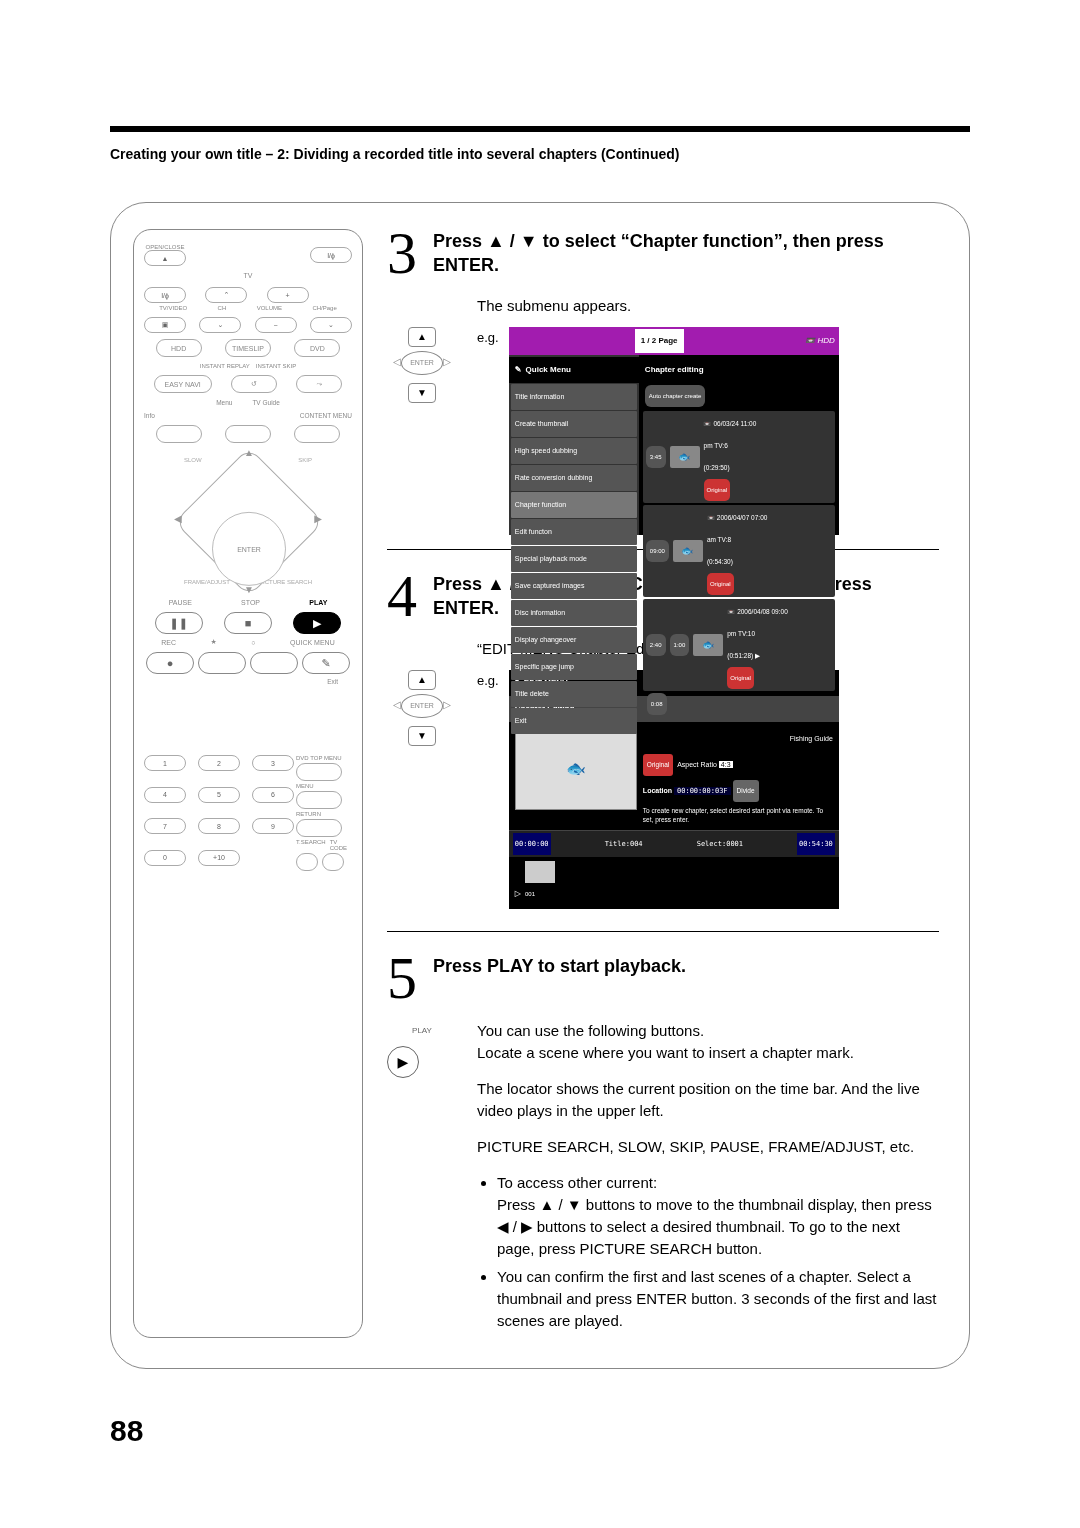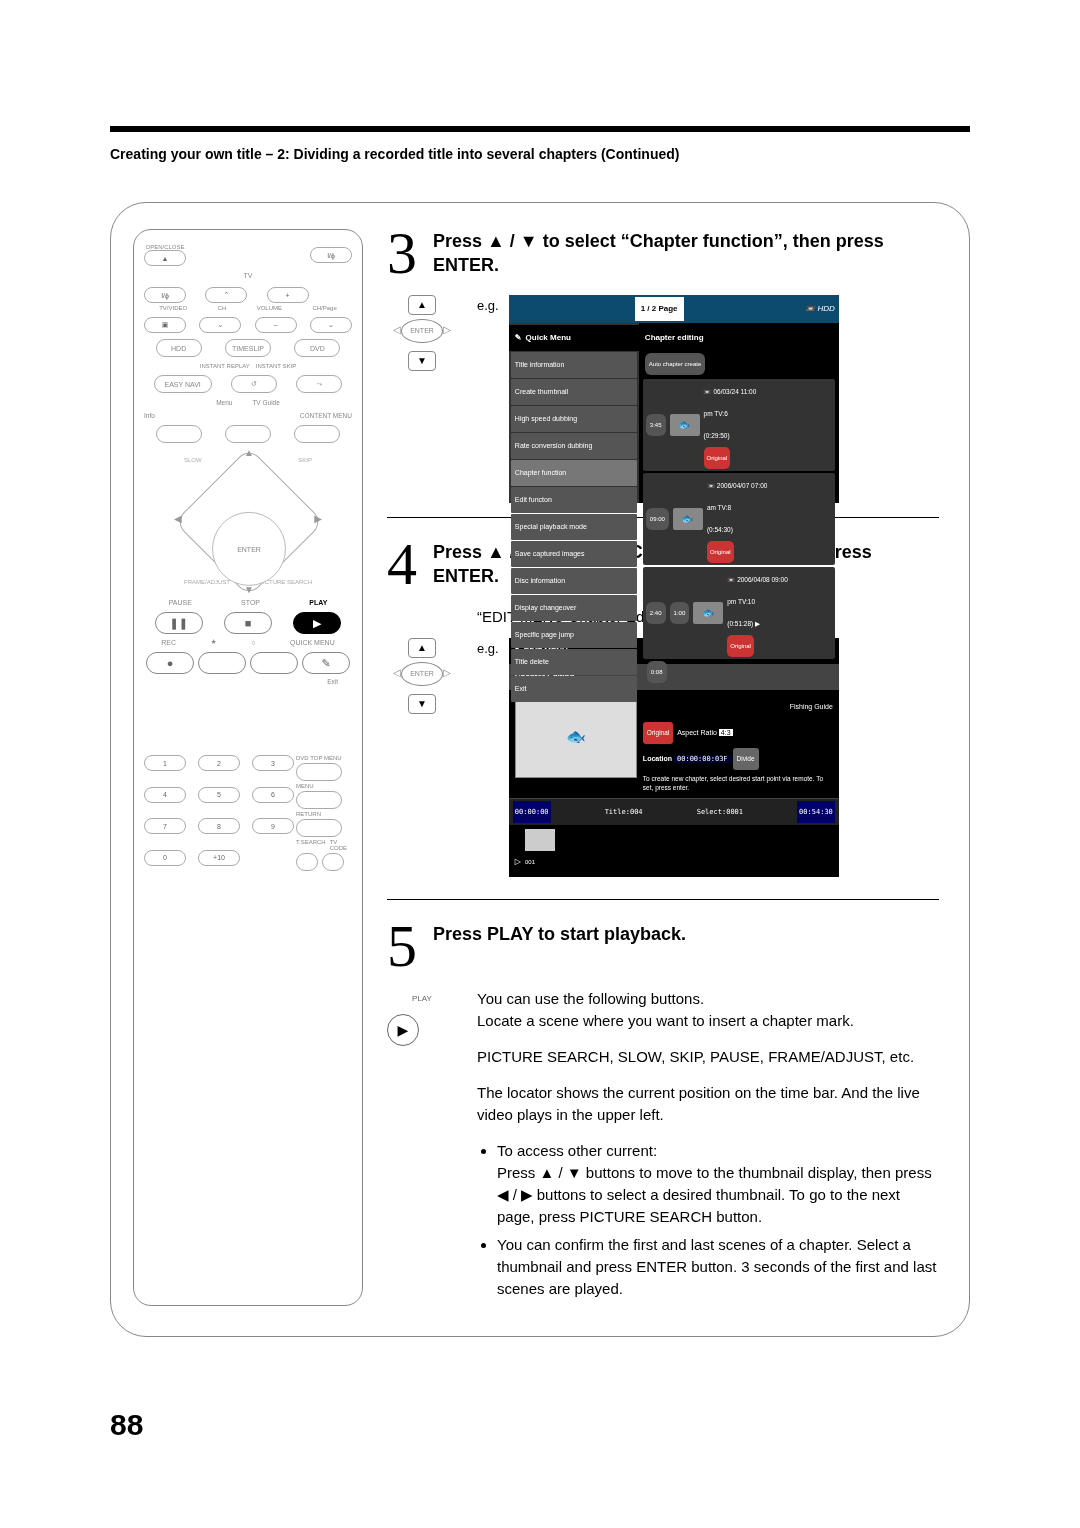--- a/index.html
+++ b/index.html
@@ -128,21 +128,21 @@
   .arrow-box{ width:26px;height:18px;border:1px solid #888;border-radius:4px;margin:0 auto 4px auto;display:flex;align-items:center;justify-content:center;font-size:10px;}
   .enter-oval{ width:48px;height:22px;border:1px solid #888;border-radius:50%;margin:0 auto 4px auto;display:flex;align-items:center;justify-content:center;font-size:7px;}
   .enter-tri{display:flex;justify-content:space-between;width:58px;margin:0 auto 4px auto;font-size:10px;color:#888;}
   .eg{font-size:13px;margin-right:6px;vertical-align:top;}
 
   
   .osd1{
     width:330px;height:200px;background:#000;color:#fff;font-size:8px;position:relative;
     display:inline-block;vertical-align:top;
   }
-  .osd1 .topbar{background:#0c4a6e;display:flex;align-items:center;padding:2px 4px;justify-content:space-between;}
+  .osd1 .topbar{background:#a21caf;display:flex;align-items:center;padding:2px 4px;justify-content:space-between;}
   .osd1 .page-ind{background:#fff;color:#000;padding:1px 6px;font-weight:bold;}
   .osd1 .hdd{color:#fff;font-style:italic;font-size:8px;}
   .osd1-body{display:flex;height:180px;}
   .qm-col{width:130px;background:#333;padding:2px 0;}
   .qm-col .hdr{background:#000;color:#fff;font-weight:bold;padding:2px 6px;display:flex;align-items:center;gap:4px;}
   .qm-item{background:#555;margin:1px 2px;padding:2px 4px;font-size:7px;border-radius:1px;}
   .qm-item.sel{background:#777;}
   .list-col{flex:1;background:#000;padding:2px;}
   .card{background:#333;margin:2px;padding:2px 3px;font-size:6.5px;border-radius:2px;display:flex;gap:4px;align-items:center;}
   .card .thumb{width:30px;height:22px;background:#888;border-radius:2px;display:flex;align-items:center;justify-content:center;font-size:10px;}
@@ -172,21 +172,21 @@
     width:30px;height:30px;border:1px solid #666;border-radius:50%;display:flex;align-items:center;justify-content:center;font-size:14px;margin-top:4px;
   }
   .play-col{flex-shrink:0;width:70px;text-align:center;font-size:10px;}
 
   .bullets{margin:4px 0 0 4px;padding-left:16px;}
   .bullets li{margin-bottom:6px;}
 
   .page-number{
     position:absolute;
     left:110px;
-    bottom:86px;
+    bottom:80px;
     font-size:30px;
     font-weight:bold;
   }
 </style>
 </head>
 <body>
 
 <div class="page">
   <hr class="hr-heavy">
   <div class="subtitle">Creating your own title – 2: Dividing a recorded title into several chapters (Continued)</div>
@@ -327,20 +327,21 @@
 
     <div class="steps">
 
       <div class="step">
         <div class="step-num">3</div>
         <div class="step-title">
           <span>Press </span>▲ / ▼<span> to select “Chapter function”, then press ENTER.</span>
         </div>
       </div>
       <div class="step-body">
+        <div style="margin-left:90px;margin-bottom:10px;">The submenu appears.</div>
         <div class="step-body-row">
           <div class="enter-widget">
             <div class="arrow-box">▲</div>
             <div class="enter-tri">
                 <span>◁</span>
                 <div class="enter-oval">ENTER</div>
                 <span>▷</span>
               </div>
             <div class="arrow-box">▼</div>
           </div>
@@ -485,22 +486,22 @@
       </div>
       <div class="step-body">
         <div class="step-body-row">
           <div class="play-col">
             <div style="font-size:8px;color:#666">PLAY</div>
             <div class="play-circle">▶</div>
           </div>
           <div style="flex:1">
             <p style="margin:0;">You can use the following buttons.</p>
             <p style="margin:0 0 14px 0;">Locate a scene where you want to insert a chapter mark.</p>
+            <p style="margin:0 0 14px 0;">The locator shows the current position on the time bar. And the live video plays in the upper left.</p>
             <p style="margin:0 0 14px 0;">PICTURE SEARCH, SLOW, SKIP, PAUSE, FRAME/ADJUST, etc.</p>
-            <p style="margin:0 0 14px 0;">The locator shows the current position on the time bar. And the live video plays in the upper left.</p>
             <ul class="bullets">
               <li>
                 <span>To access other current:</span><br>
                 <span>Press ▲ / ▼ buttons to move to the thumbnail display, then press ◀ / ▶ buttons to select a desired thumbnail. To go to the next page, press PICTURE SEARCH button.</span>
               </li>
               <li>You can confirm the first and last scenes of a chapter. Select a thumbnail and press ENTER button. 3 seconds of the first and last scenes are played.</li>
             </ul>
           </div>
         </div>
       </div>

